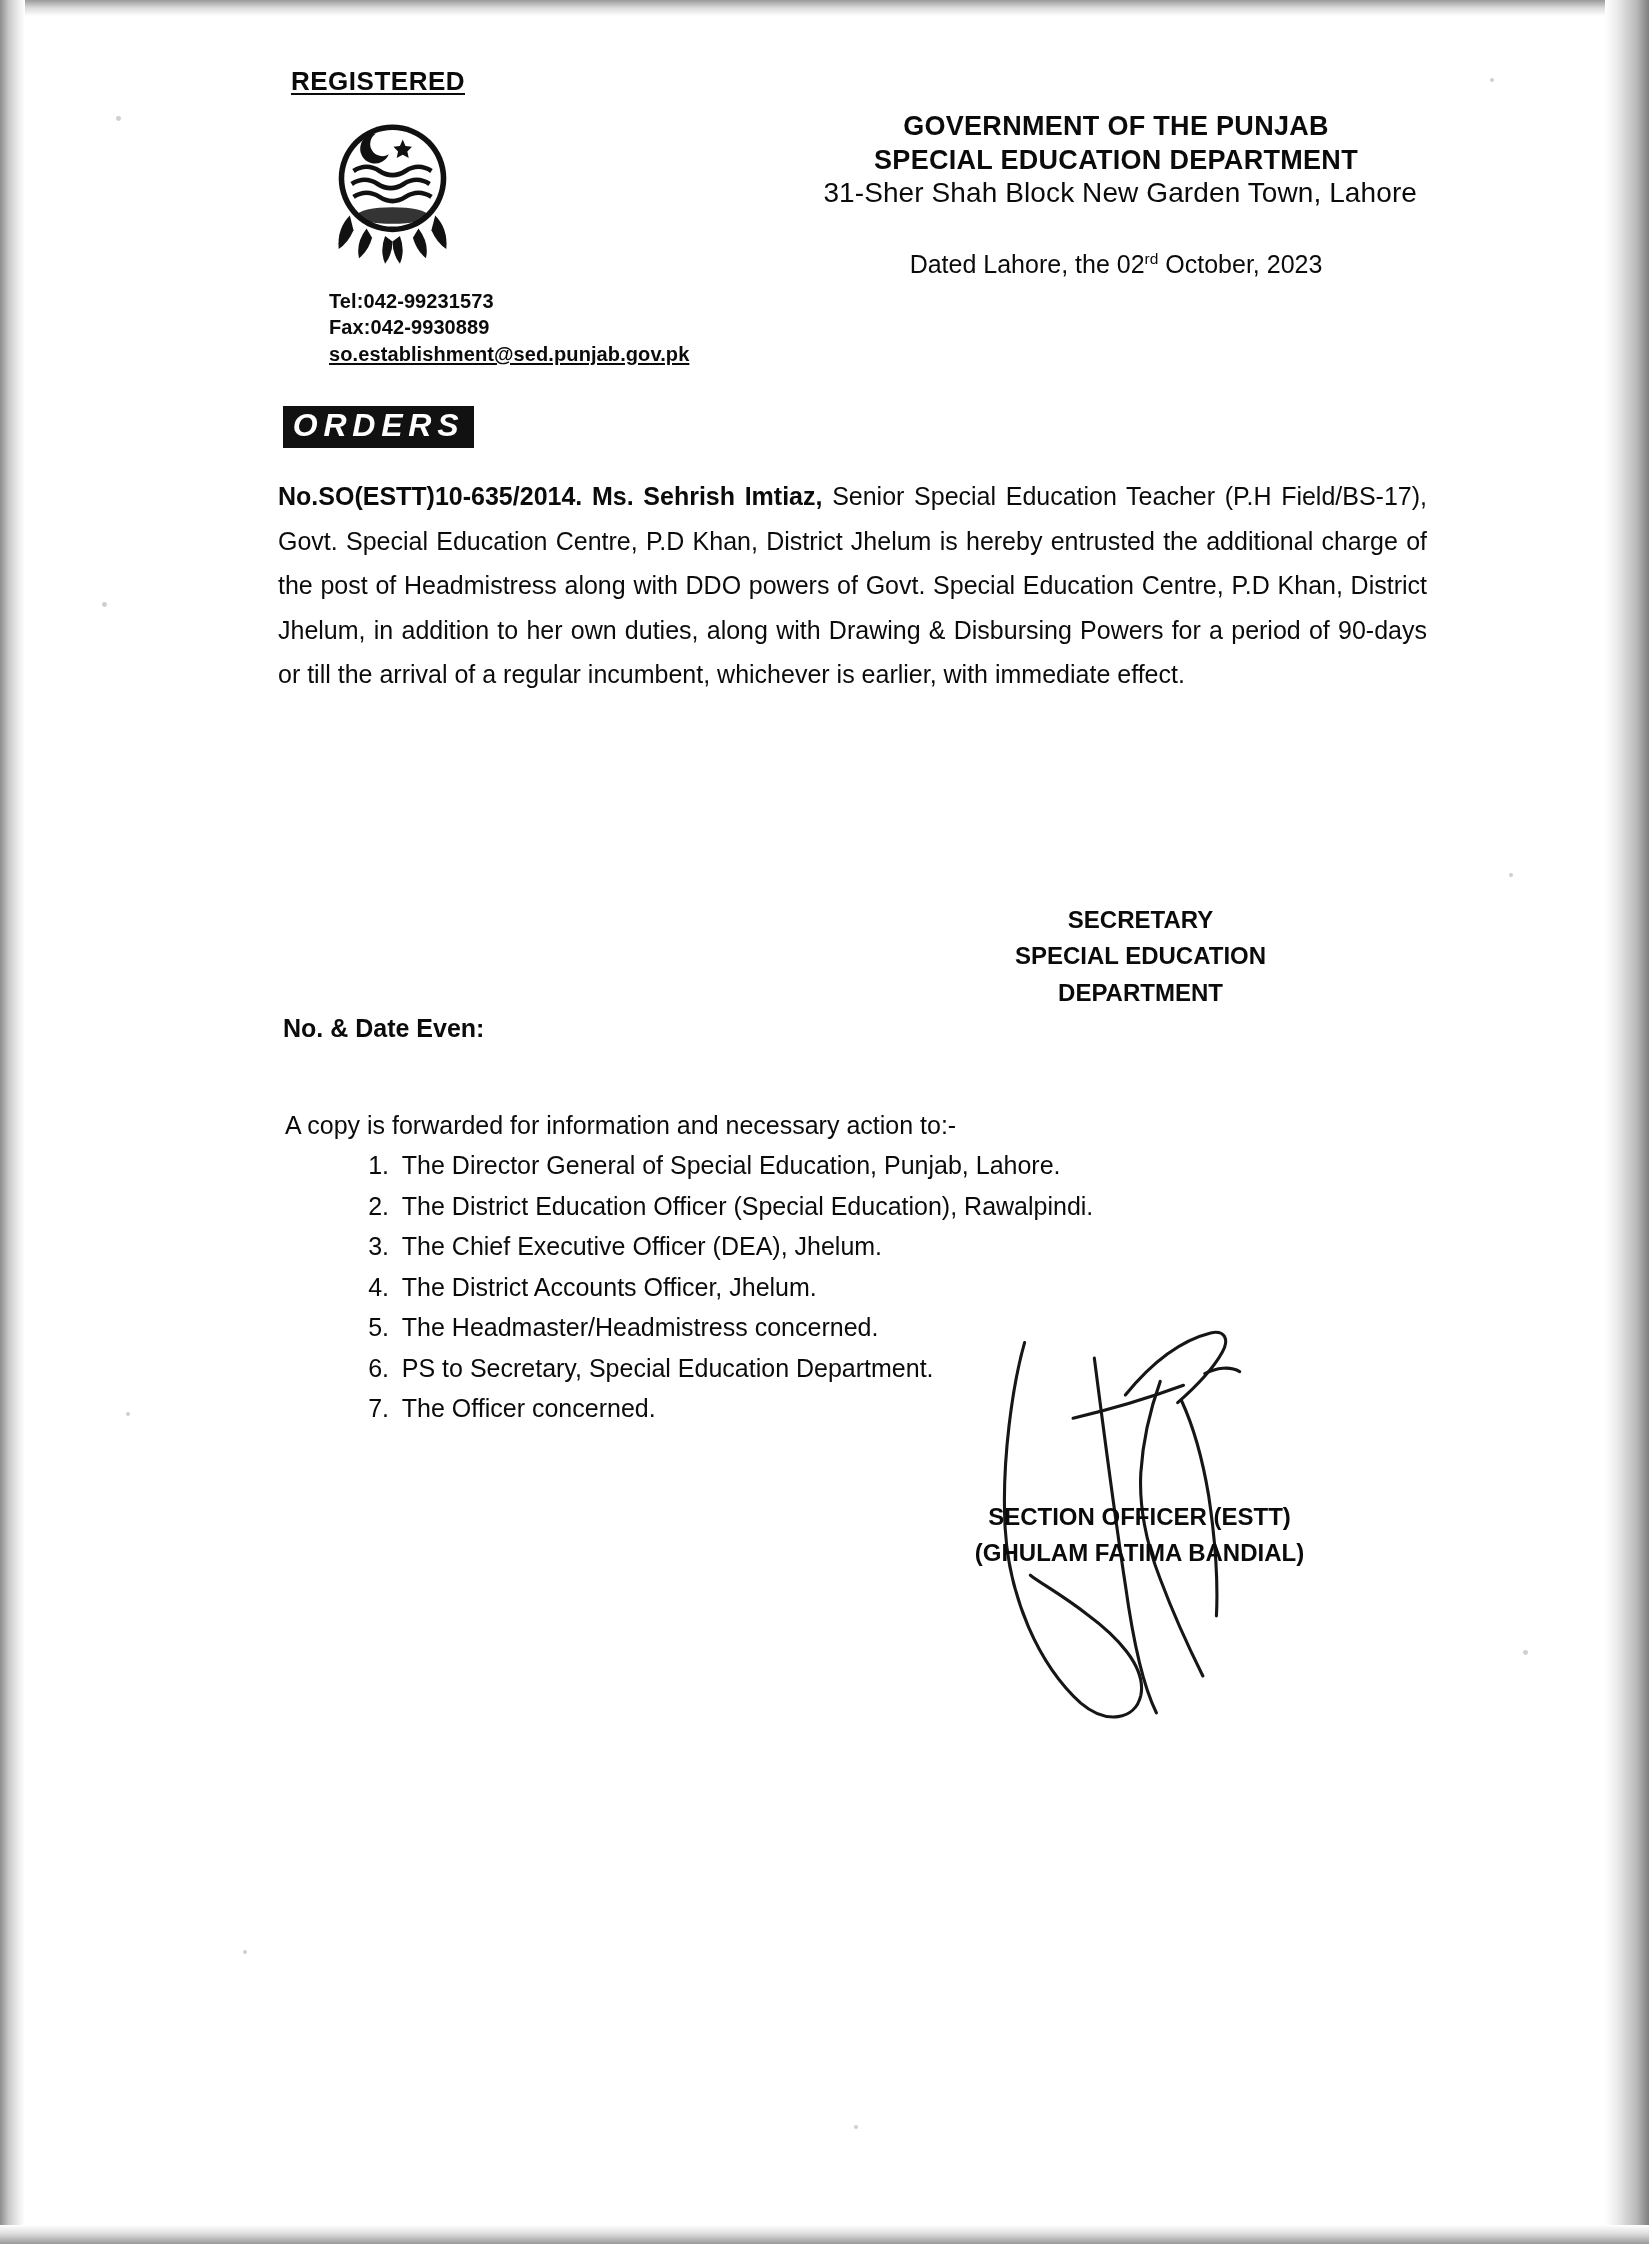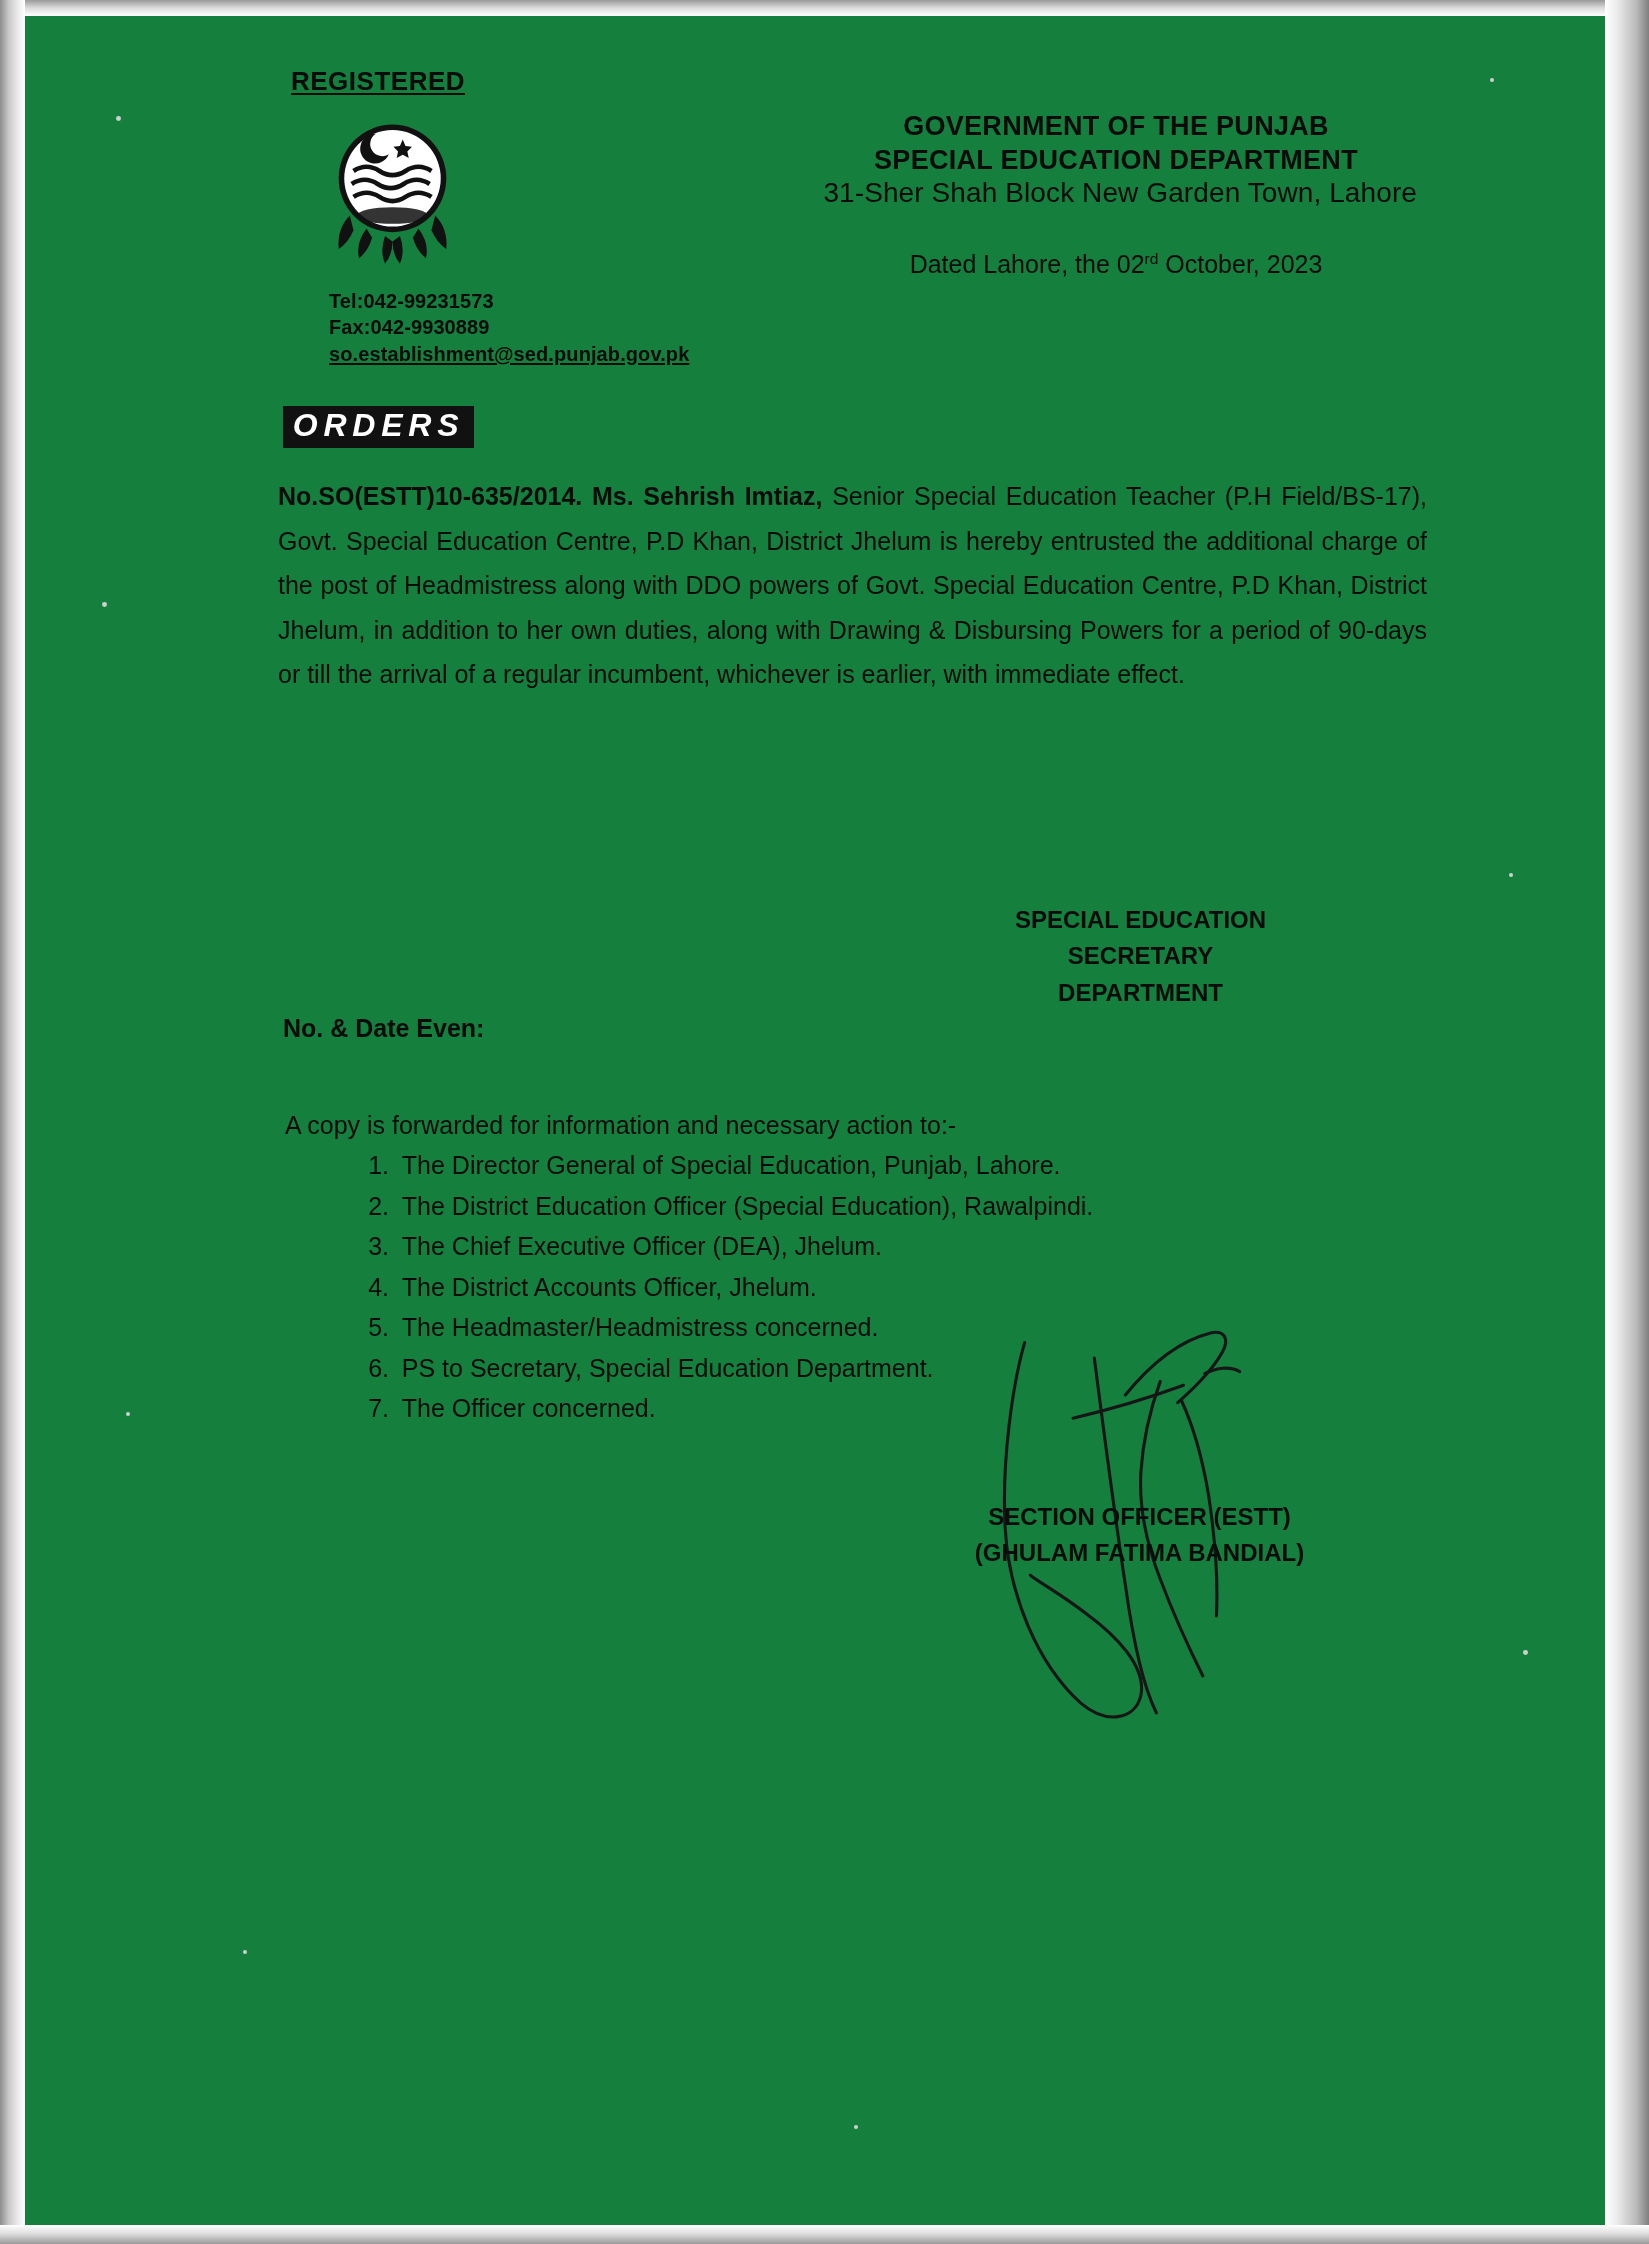--- a/index.html
+++ b/index.html
@@ -9,21 +9,21 @@
   }
   body {
     width: 1650px;
     height: 2244px;
     font-family: "Liberation Sans", sans-serif;
   }
   .page {
     position: relative;
     width: 1650px;
     height: 2244px;
-    background: #15803d;
+    background: #ffffff;
     overflow: hidden;
   }
   
   .edge-left {
     position: absolute;
     left: 0; top: 0;
     width: 25px; height: 2244px;
     background: linear-gradient(to right, #8d8d8d 0%, #c9c9c9 35%, #f2f2f2 80%, #ffffff 100%);
     pointer-events: none;
   }
@@ -277,22 +277,22 @@
     </div>
 
     <div class="orders">ORDERS</div>
 
     <div class="body-para">
       <span class="ref">No.SO(ESTT)10-635/2014.</span>
       <span class="name">Ms. Sehrish Imtiaz,</span><span> Senior Special Education Teacher (P.H Field/BS-17), Govt. Special Education Centre, P.D Khan, District Jhelum is hereby entrusted the additional charge of the post of Headmistress along with DDO powers of Govt. Special Education Centre, P.D Khan, District Jhelum, in addition to her own duties, along with Drawing &amp; Disbursing Powers for a period of 90-days or till the arrival of a regular incumbent, whichever is earlier, with immediate effect.</span>
     </div>
 
     <div class="secretary">
+      <div>SECRETARY</div>
       <div>SPECIAL EDUCATION</div>
-      <div>SECRETARY</div>
       <div>DEPARTMENT</div>
     </div>
 
     <div class="nd-even">No. &amp; Date Even:</div>
 
     <div class="copy-line">A copy is forwarded for information and necessary action to:-</div>
 
     <ol class="copy-list">
       <li>The Director General of Special Education, Punjab, Lahore.</li>
       <li>The District Education Officer (Special Education), Rawalpindi.</li>

